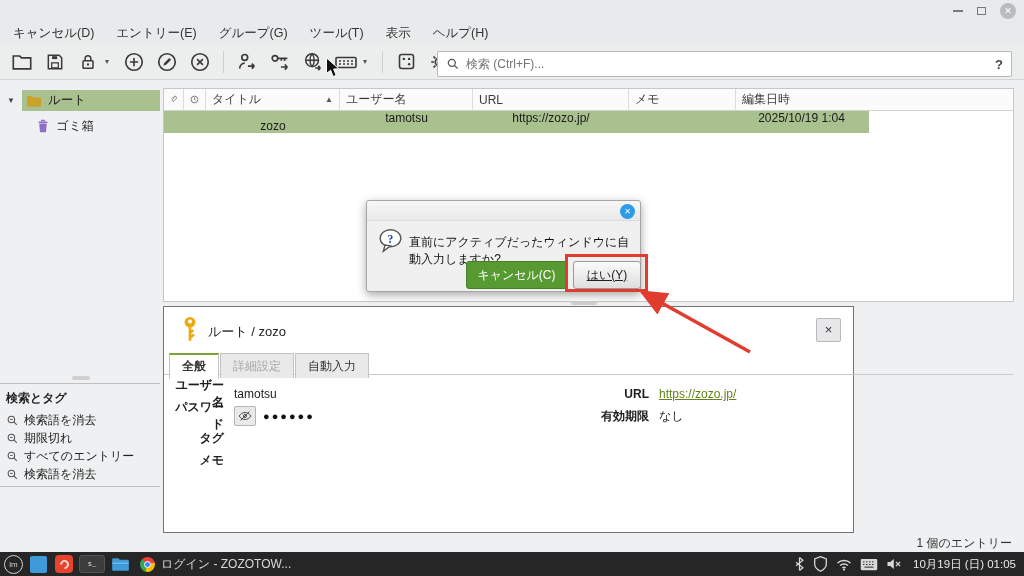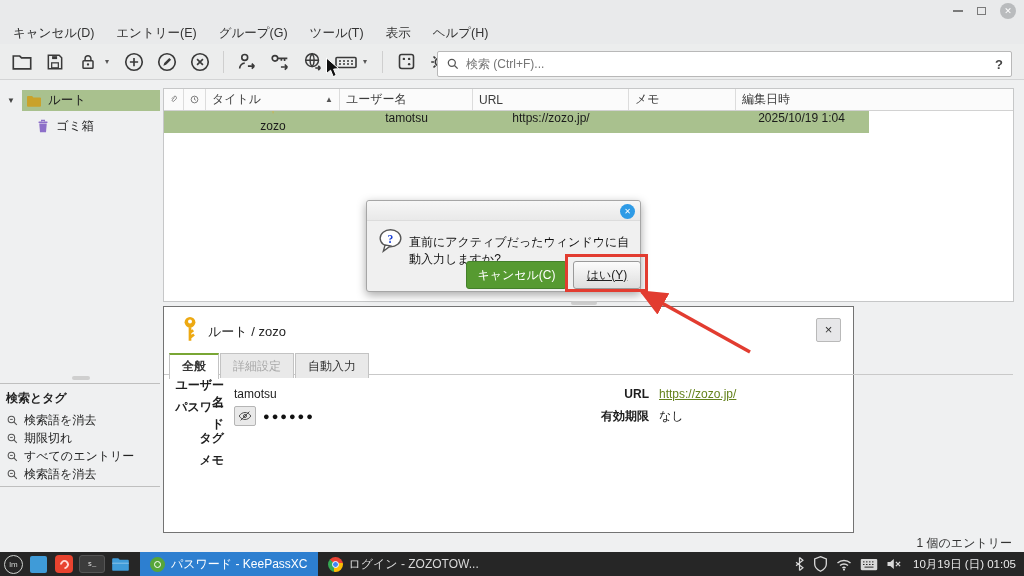--- a/index.html
+++ b/index.html
@@ -417,26 +417,20 @@
   </div>
   <div class="red-app">
       <div class="ring"></div>
     </div>
   <div class="term-app" style="margin-left:6px;">s_</div>
   <svg width="19" height="16" viewBox="0 0 24 20" style="margin-left:6px;">
       <path d="M1.5 4c0-.8.6-1.4 1.4-1.4h6.2l2 2h10c.8 0 1.4.6 1.4 1.4v11.2c0 .8-.6 1.4-1.4 1.4H2.9c-.8 0-1.4-.6-1.4-1.4z" fill="#3f9bd8"></path>
       <path d="M1.5 9h21" stroke="#8cc4ea" stroke-width="1.2"></path>
     </svg>
 
-  <div class="task-btn" id="task-keepass">
-    <div class="kpx-icon">
-        <div></div>
-      </div>
-    <span>パスワード - KeePassXC</span>
-  </div>
   <div class="task-btn" id="task-chrome">
     <div class="chrome-icon"></div>
     <span>ログイン - ZOZOTOW...</span>
   </div>
 
   <div id="tray">
     <svg width="11" height="16" viewBox="0 0 16 22">
         <path d="M8 1.5v19M8 1.5l5 4-10 8M8 20.5l5-4-10-8" fill="none" stroke="#d8d8d8" stroke-width="1.8"></path>
       </svg>
     <svg width="15" height="16" viewBox="0 0 20 22">

